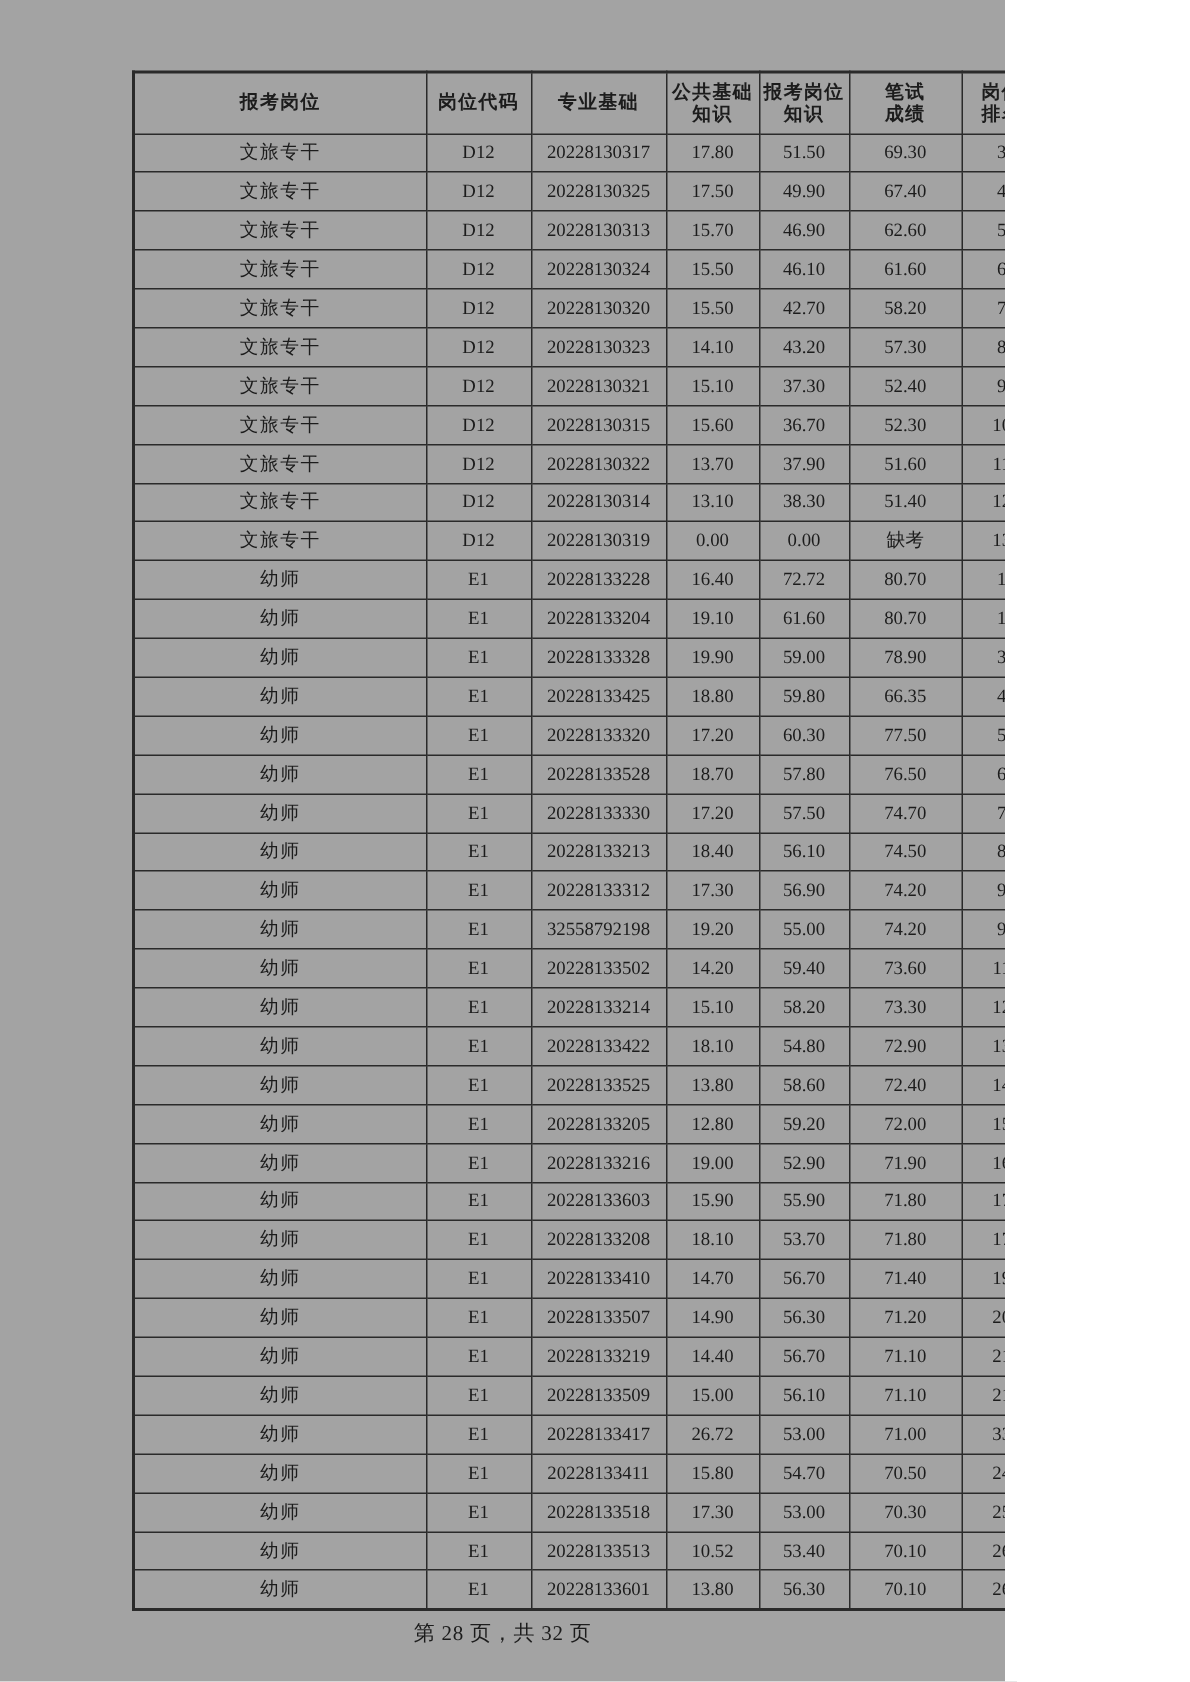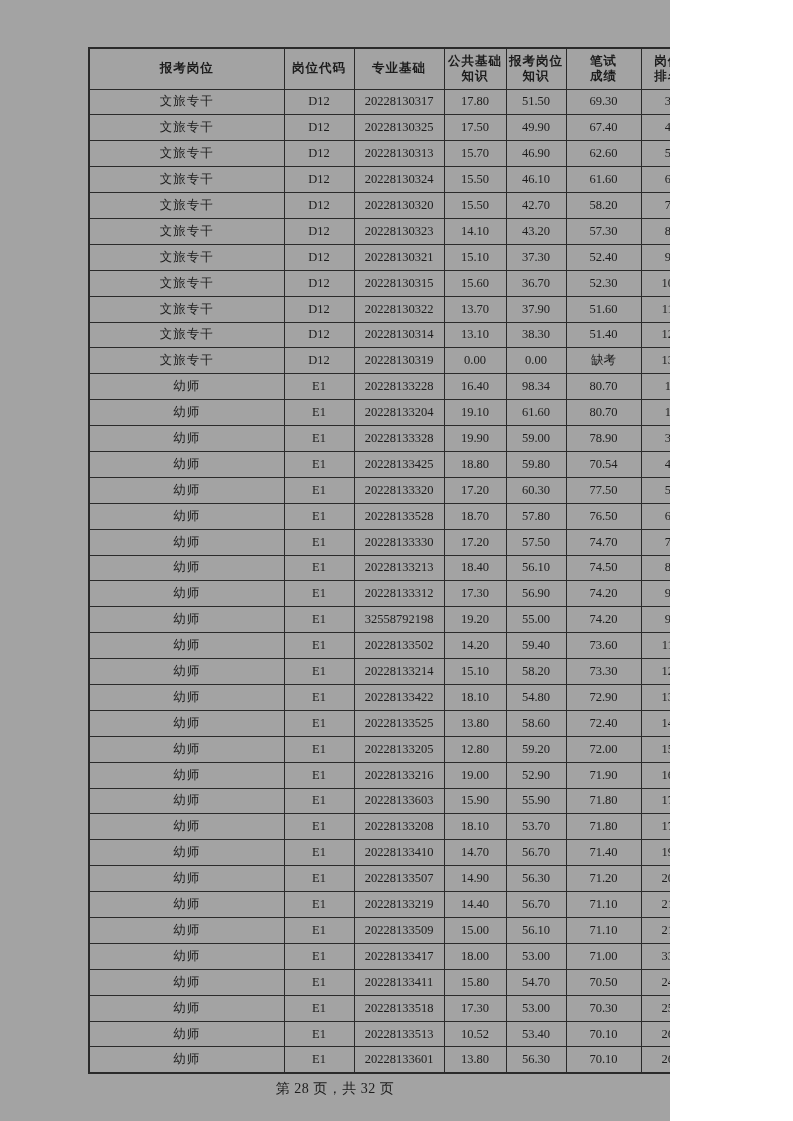--- a/index.html
+++ b/index.html
@@ -204,21 +204,21 @@
           <td class="col-public">0.00</td>
           <td class="col-major">0.00</td>
           <td class="col-written">缺考</td>
           <td class="col-rank">13</td>
         </tr>
         <tr>
           <td class="col-post">幼师</td>
           <td class="col-code">E1</td>
           <td class="col-ticket">20228133228</td>
           <td class="col-public">16.40</td>
-          <td class="col-major">98.34</td>
+          <td class="col-major">72.72</td>
           <td class="col-written">80.70</td>
           <td class="col-rank">1</td>
         </tr>
         <tr>
           <td class="col-post">幼师</td>
           <td class="col-code">E1</td>
           <td class="col-ticket">20228133204</td>
           <td class="col-public">19.10</td>
           <td class="col-major">61.60</td>
           <td class="col-written">80.70</td>
@@ -232,21 +232,21 @@
           <td class="col-major">59.00</td>
           <td class="col-written">78.90</td>
           <td class="col-rank">3</td>
         </tr>
         <tr>
           <td class="col-post">幼师</td>
           <td class="col-code">E1</td>
           <td class="col-ticket">20228133425</td>
           <td class="col-public">18.80</td>
           <td class="col-major">59.80</td>
-          <td class="col-written">70.54</td>
+          <td class="col-written">66.35</td>
           <td class="col-rank">4</td>
         </tr>
         <tr>
           <td class="col-post">幼师</td>
           <td class="col-code">E1</td>
           <td class="col-ticket">20228133320</td>
           <td class="col-public">17.20</td>
           <td class="col-major">60.30</td>
           <td class="col-written">77.50</td>
           <td class="col-rank">5</td>
@@ -401,21 +401,21 @@
           <td class="col-ticket">20228133509</td>
           <td class="col-public">15.00</td>
           <td class="col-major">56.10</td>
           <td class="col-written">71.10</td>
           <td class="col-rank">21</td>
         </tr>
         <tr>
           <td class="col-post">幼师</td>
           <td class="col-code">E1</td>
           <td class="col-ticket">20228133417</td>
-          <td class="col-public">18.00</td>
+          <td class="col-public">26.72</td>
           <td class="col-major">53.00</td>
           <td class="col-written">71.00</td>
           <td class="col-rank">33</td>
         </tr>
         <tr>
           <td class="col-post">幼师</td>
           <td class="col-code">E1</td>
           <td class="col-ticket">20228133411</td>
           <td class="col-public">15.80</td>
           <td class="col-major">54.70</td>

